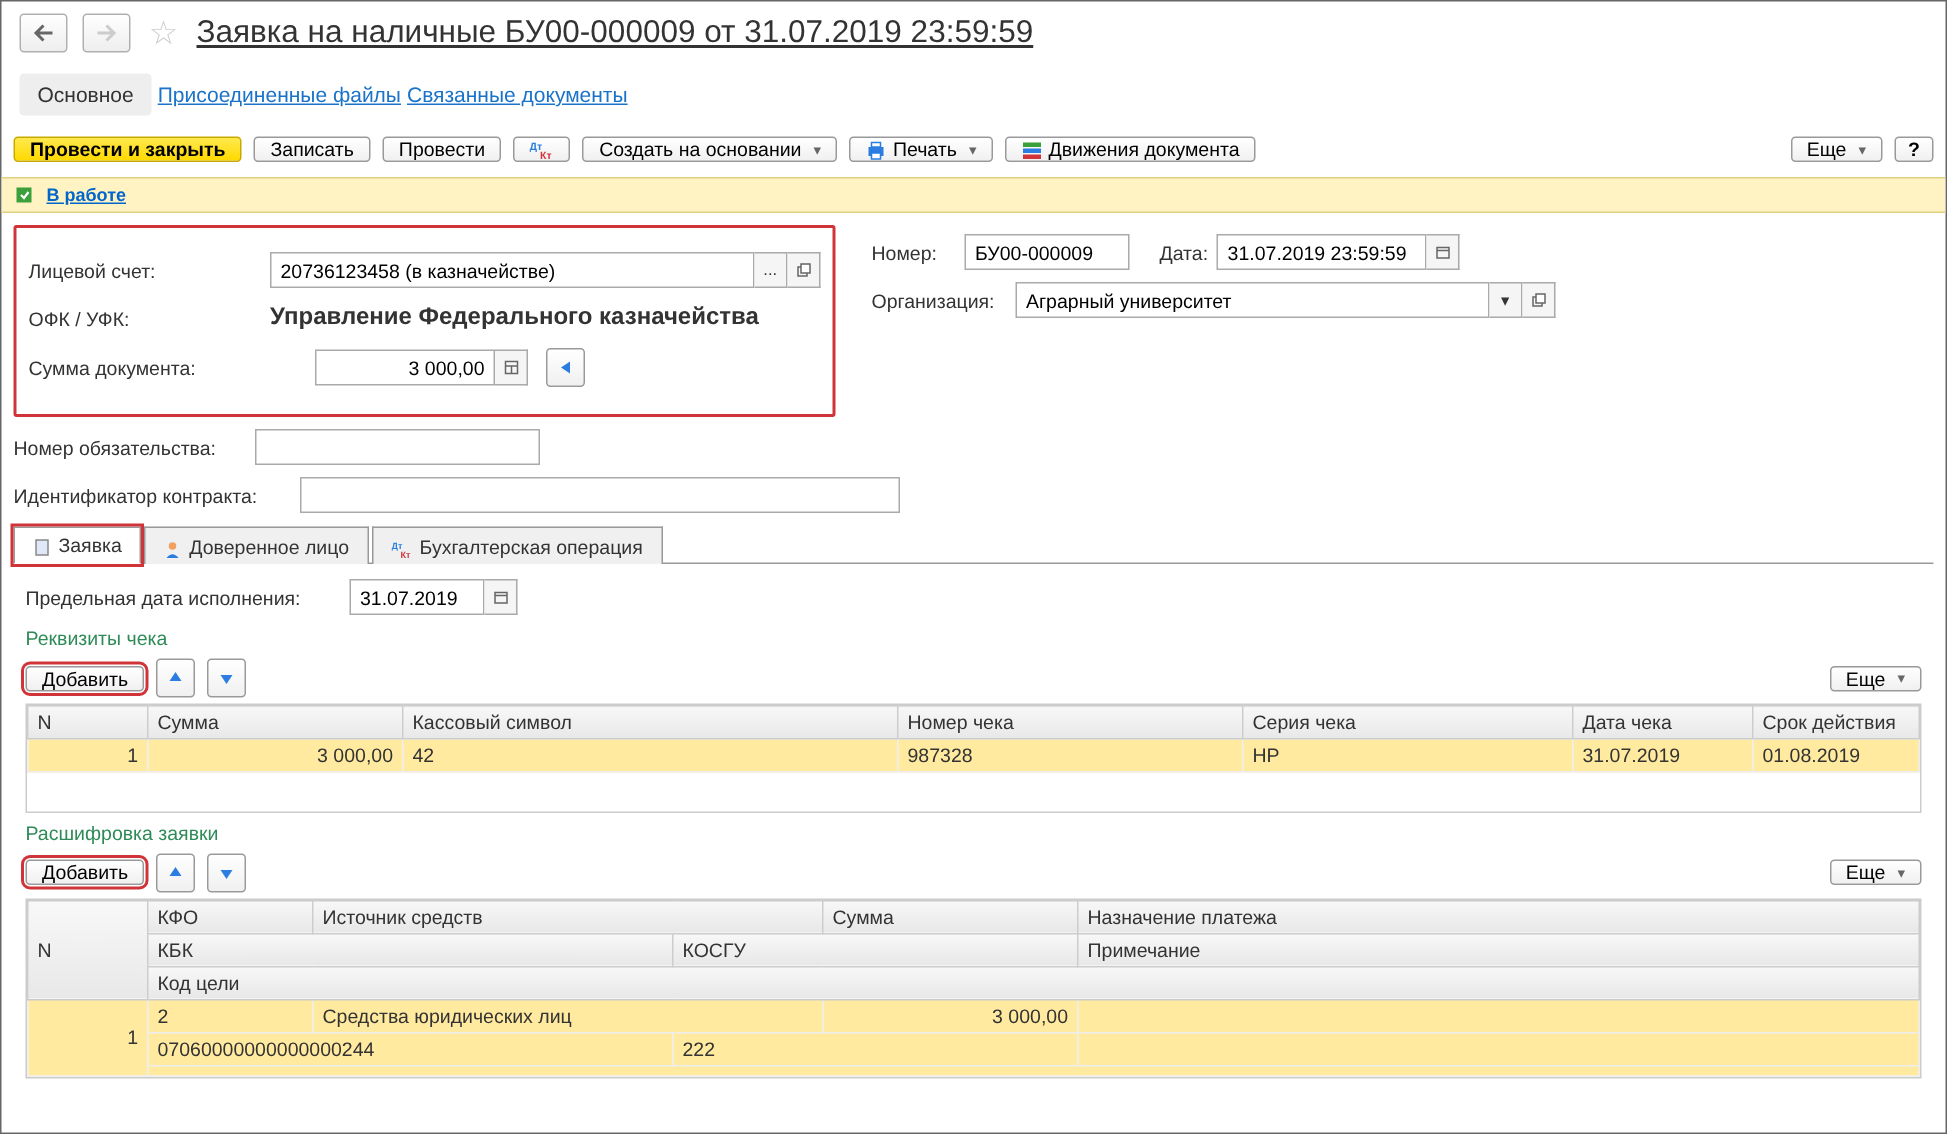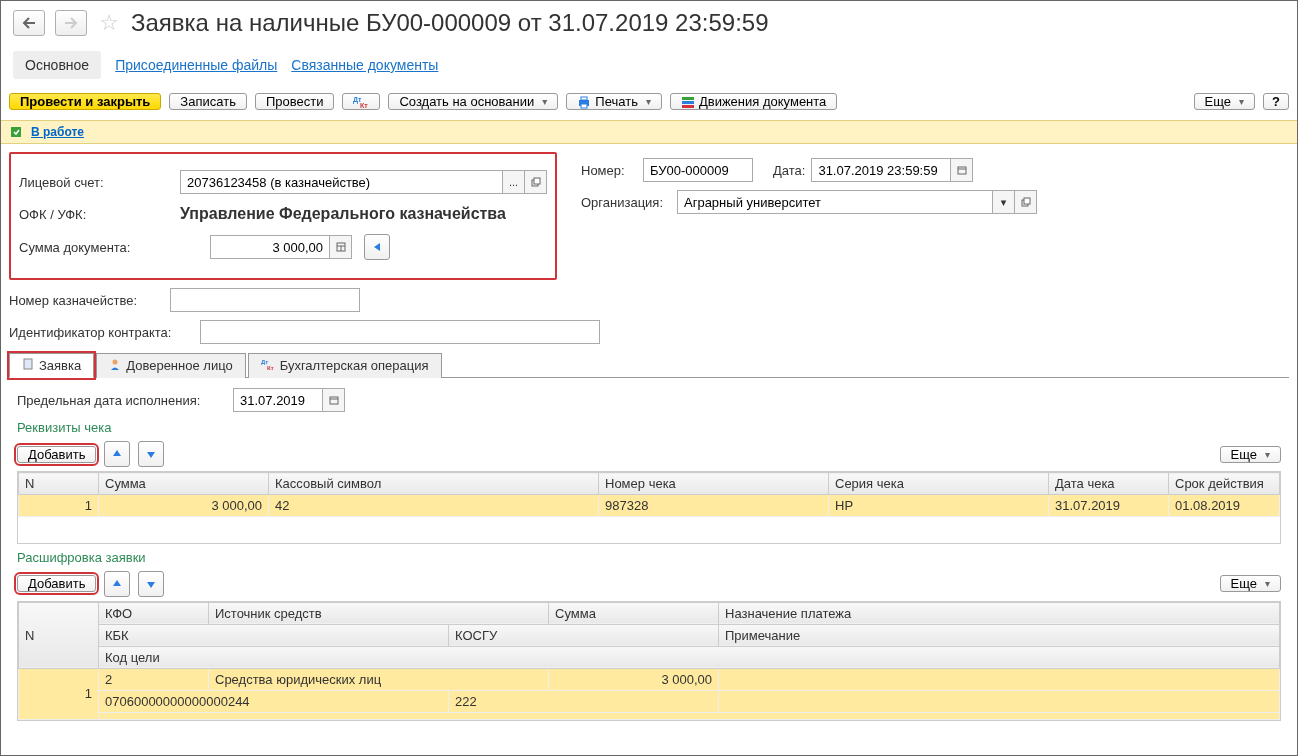--- a/index.html
+++ b/index.html
@@ -3,24 +3,24 @@
 <meta charset="utf-8">
 <style>
 * { box-sizing: border-box; margin: 0; padding: 0; }
 body { font-family: Arial, sans-serif; font-size: 13px; color: #333; background: #fff; }
 .container { border: 1px solid #666; width: 1298px; height: 756px; position: relative; overflow: hidden; }
 
 
 .header { display: flex; align-items: center; padding: 8px 12px; gap: 10px; }
 .nav-btn { width: 32px; height: 26px; border: 1px solid #b0b0b0; background: linear-gradient(#fff,#eee); border-radius: 3px; display: flex; align-items: center; justify-content: center; cursor: pointer; }
 .star-icon { width: 24px; height: 24px; display: flex; align-items: center; justify-content: center; color: #ccc; cursor: pointer; font-size: 22px; }
-.title { font-size: 24px; font-weight: normal; }
-
-
-.nav-tabs { display: flex; gap: 14px; padding: 6px 12px 10px; align-items: center; }
+.title { font-size: 21px; font-weight: normal; text-decoration: underline; }
+
+
+.nav-tabs { display: flex; gap: 4px; padding: 6px 12px 10px; align-items: center; }
 .nav-tab { color: #1a73c9; text-decoration: underline; cursor: pointer; font-size: 14px; }
 .nav-tab.active { background: #eee; color: #333; text-decoration: none; padding: 6px 12px; border-radius: 3px; }
 
 
 .toolbar { display: flex; gap: 8px; padding: 4px 8px 10px; align-items: center; }
 .btn { border: 1px solid #999; background: linear-gradient(#fff,#f0f0f0); border-radius: 3px; padding: 4px 10px; cursor: pointer; font-size: 13px; height: 17px; display: flex; align-items: center; gap: 4px; }
 .btn-primary { background: linear-gradient(#ffe94d,#ffd900); border-color: #c9a900; font-weight: bold; }
 .toolbar-spacer { flex: 1; }
 .btn-help { width: 26px; padding: 0; justify-content: center; font-weight: bold; }
 
@@ -35,21 +35,21 @@
 .form-label { width: 155px; font-size: 13px; }
 .form-input { border: 1px solid #aaa; height: 24px; padding: 2px 6px; font-size: 13px; background: #fff; }
 .input-group { display: flex; }
 .input-btn { width: 22px; height: 24px; border: 1px solid #aaa; background: #f5f5f5; border-left: none; display: flex; align-items: center; justify-content: center; cursor: pointer; font-size: 11px; }
 .top-form { display: flex; gap: 20px; }
 .left-col { width: 548px; padding: 16px 8px; }
 .right-col { flex: 1; padding: 6px 0 0 4px; }
 
 
 .doc-tabs { display: flex; border-bottom: 1px solid #999; margin-top: 6px; }
-.doc-tab { padding: 4px 12px; border: 1px solid #999; border-bottom: none; background: #f0f0f0; margin-right: 2px; cursor: pointer; display: flex; align-items: flex-start; gap: 5px; position: relative; top: 1px; }
+.doc-tab { padding: 4px 12px; border: 1px solid #999; border-bottom: none; background: #f0f0f0; margin-right: 2px; cursor: pointer; display: flex; align-items: flex-end; gap: 5px; position: relative; top: 1px; }
 .doc-tab.active { background: #fff; border-bottom: 1px solid #fff; }
 .doc-tab.highlight { outline: 2px solid #d13438; }
 
 
 .tab-content { padding: 10px 8px 0; }
 .section-title { color: #2e8b57; font-size: 13px; margin: 6px 0; }
 .section-toolbar { display: flex; gap: 8px; align-items: center; margin-bottom: 4px; }
 .btn.highlight { outline: 2px solid #d13438; outline-offset: 1px; }
 .icon-btn { width: 26px; height: 26px; border: 1px solid #999; background: linear-gradient(#fff,#f0f0f0); border-radius: 3px; display: flex; align-items: center; justify-content: center; cursor: pointer; }
 
@@ -198,21 +198,21 @@
                   <rect x="1" y="3" width="6" height="6" fill="none" stroke="#666"></rect>
                   <rect x="3" y="1" width="6" height="6" fill="#fff" stroke="#666"></rect>
                 </svg>
               </div>
           </div>
         </div>
       </div>
     </div>
 
     <div class="form-row" style="margin-top:8px">
-      <span class="form-label">Номер казначействе:</span>
+      <span class="form-label">Номер обязательства:</span>
       <input class="form-input" style="width: 190px;" value="">
     </div>
     <div class="form-row">
       <span class="form-label" style="width:185px">Идентификатор контракта:</span>
       <input class="form-input" style="width: 400px;" value="">
     </div>
 
     <div class="doc-tabs">
       <div class="doc-tab active highlight">
         <svg width="12" height="12">

